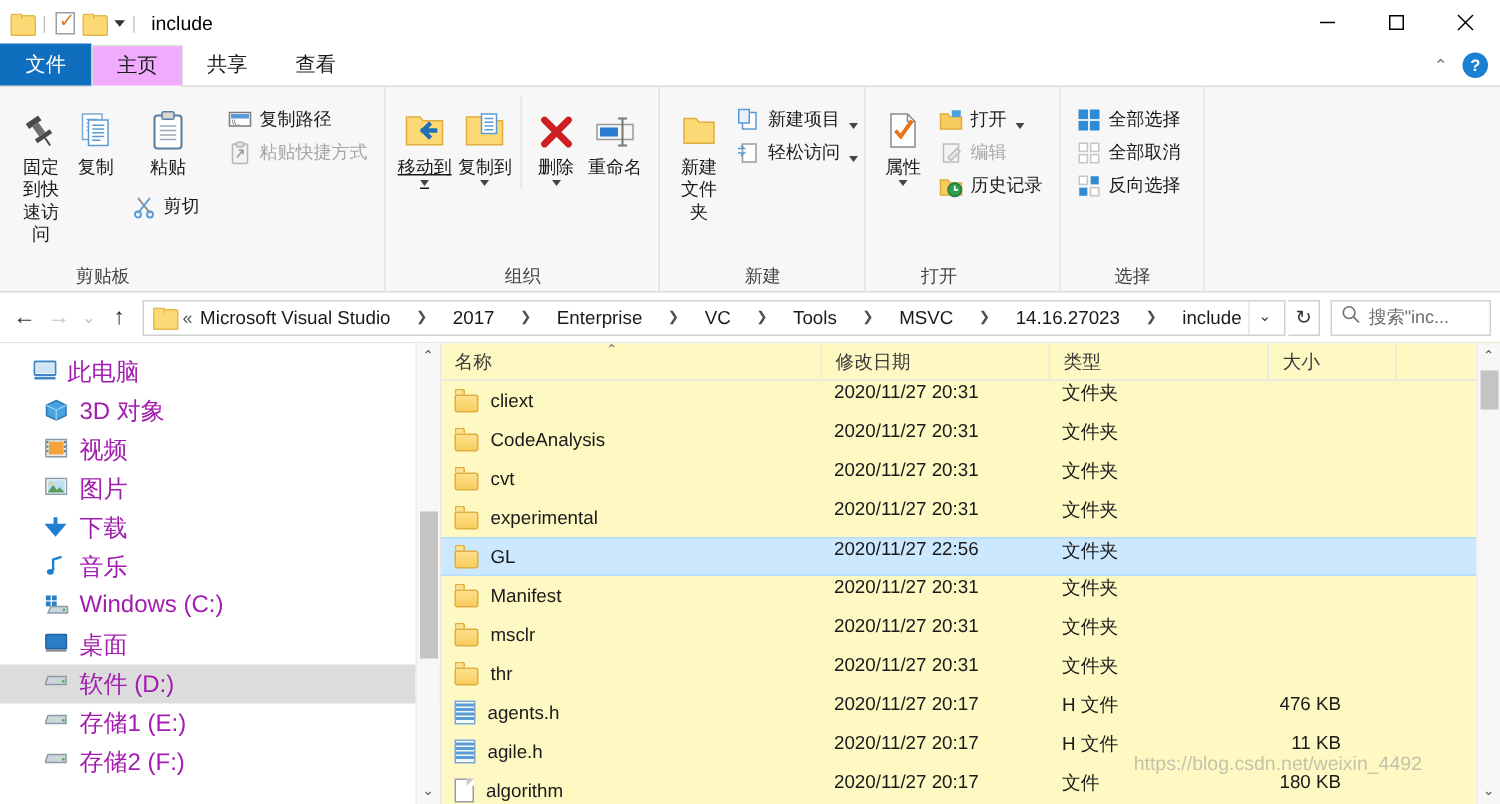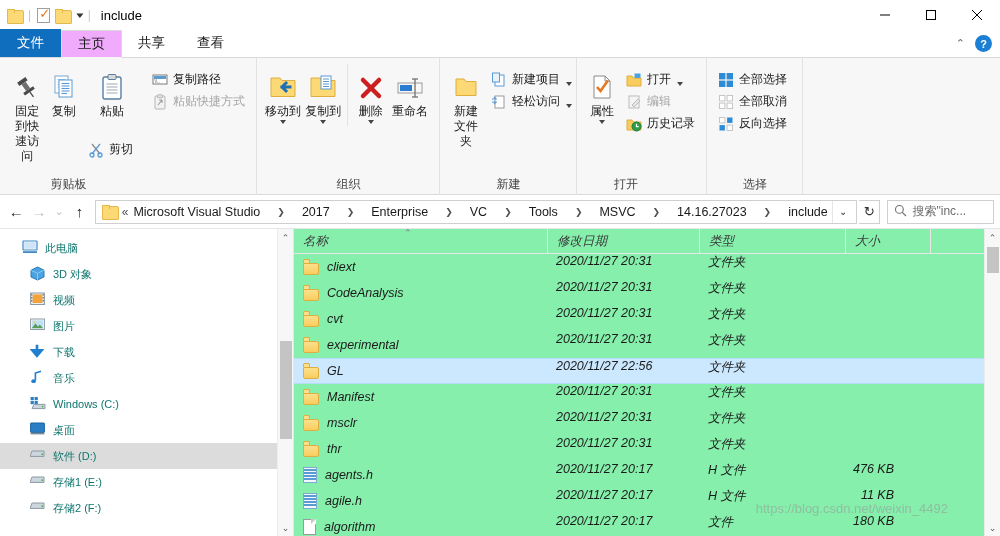--- a/index.html
+++ b/index.html
@@ -105,28 +105,28 @@
   .refresh { width: 26px; height: 24px; border: 1px solid #cfcfcf; border-left: none;
              display:flex; align-items:center; justify-content:center; font-size: 13px; color:#333; }
   .searchbox { width: 126px; height: 24px; border: 1px solid #cfcfcf; margin-left: 5px;
                display: flex; align-items: center; gap: 5px; padding: 0 6px; }
   .searchbox .stext { font-size: 12px; color: #6d6d6d; white-space: nowrap; overflow: hidden; }
 
   
   .body { display: flex; height: 308px; border-top: 1px solid #e6e6e6; }
   .navpane { width: 293px; position: relative; overflow: hidden; background: #fff; }
   .tree { padding-top: 6px; }
-  .tree-item { height: 26px; display: flex; align-items: center; font-size: 11px; color: #0f766e;
+  .tree-item { height: 26px; display: flex; align-items: center; font-size: 16px; color: #a21caf;
                padding-left: 22px; gap: 7px; text-align: right; }
   .tree-item.lvl1 { padding-left: 30px; }
   .tree-item.sel { background: #dcdcdc; }
 
   .splitter { width: 1px; background: #e6e6e6; }
 
-  .listpane { flex: 1; position: relative; overflow: hidden; background: #86efac; font-style: italic; }
+  .listpane { flex: 1; position: relative; overflow: hidden; background: #fef9c3; }
   .colhead { height: 25px; display: flex; align-items: center; border-bottom: 1px solid #e6e6e6;
              position: relative; }
   .col { font-size: 12.5px; color: #3a3a3a; padding-left: 9px; position: relative; height: 25px;
          display:flex; align-items:center; }
   .col + .col { border-left: 1px solid #e8e8e8; }
   .col.name { width: 253px; }
   .col.date { width: 152px; }
   .col.type { width: 118px; }
   .col.size { width: 85px; justify-content: flex-start; margin-left: 28px; }
   .col.tail { flex: 1; }
@@ -257,21 +257,21 @@
                 <g stroke="#9aa8b5" stroke-width="1">
                   <line x1="7.5" y1="11" x2="18.5" y2="11"></line>
                     <line x1="7.5" y1="14" x2="18.5" y2="14"></line>
                   <line x1="7.5" y1="17" x2="18.5" y2="17"></line>
                     <line x1="7.5" y1="20" x2="18.5" y2="20"></line>
                 </g>
               </svg>
             </div>
             <div class="bl">粘贴</div>
           </div>
-          <div class="smallbtn" style="margin-top:14px;margin-left:2px;">
+          <div class="smallbtn" style="margin-top:2px;margin-left:2px;">
             <span class="i16">
               <svg width="16" height="16" viewBox="0 0 16 16">
                 <line x1="4" y1="2" x2="12" y2="12" stroke="#8a8a8a" stroke-width="1.3"></line>
                 <line x1="12" y1="2" x2="4" y2="12" stroke="#5b9bd5" stroke-width="1.3"></line>
                 <circle cx="4" cy="13" r="2" fill="none" stroke="#5b9bd5" stroke-width="1.3"></circle>
                 <circle cx="12" cy="13" r="2" fill="none" stroke="#5b9bd5" stroke-width="1.3"></circle>
               </svg>
             </span>
             <span>剪切</span>
           </div>
@@ -298,21 +298,21 @@
             </span>
             <span>粘贴快捷方式</span>
           </div>
         </div>
       </div>
       <div class="rgroup-label" style="width:257px;padding-right:120px;">剪贴板</div>
     </div>
 
     <div class="rgroup" style="width:183px;">
       <div class="rgroup-body" style="padding-left:6px;gap:0;">
-        <div class="bigbtn" style="width:44px;">
+        <div class="bigbtn" style="width:44px;text-decoration:underline;">
           <div class="bi">
             <svg width="30" height="28" viewBox="0 0 30 28">
               <path d="M3 5 h9 l2 2.5 h13 v16 h-24 z" fill="#fcd975" stroke="#dfae3f"></path>
               <path d="M22 14 l-8 0 M14 14 l4 -4 M14 14 l4 4" stroke="#1f6fb5" stroke-width="3" fill="none" stroke-linecap="square"></path>
             </svg>
           </div>
           <div class="bl">移动到</div>
           <div class="bcaret">▾</div>
         </div>
         <div class="bigbtn" style="width:44px;">

